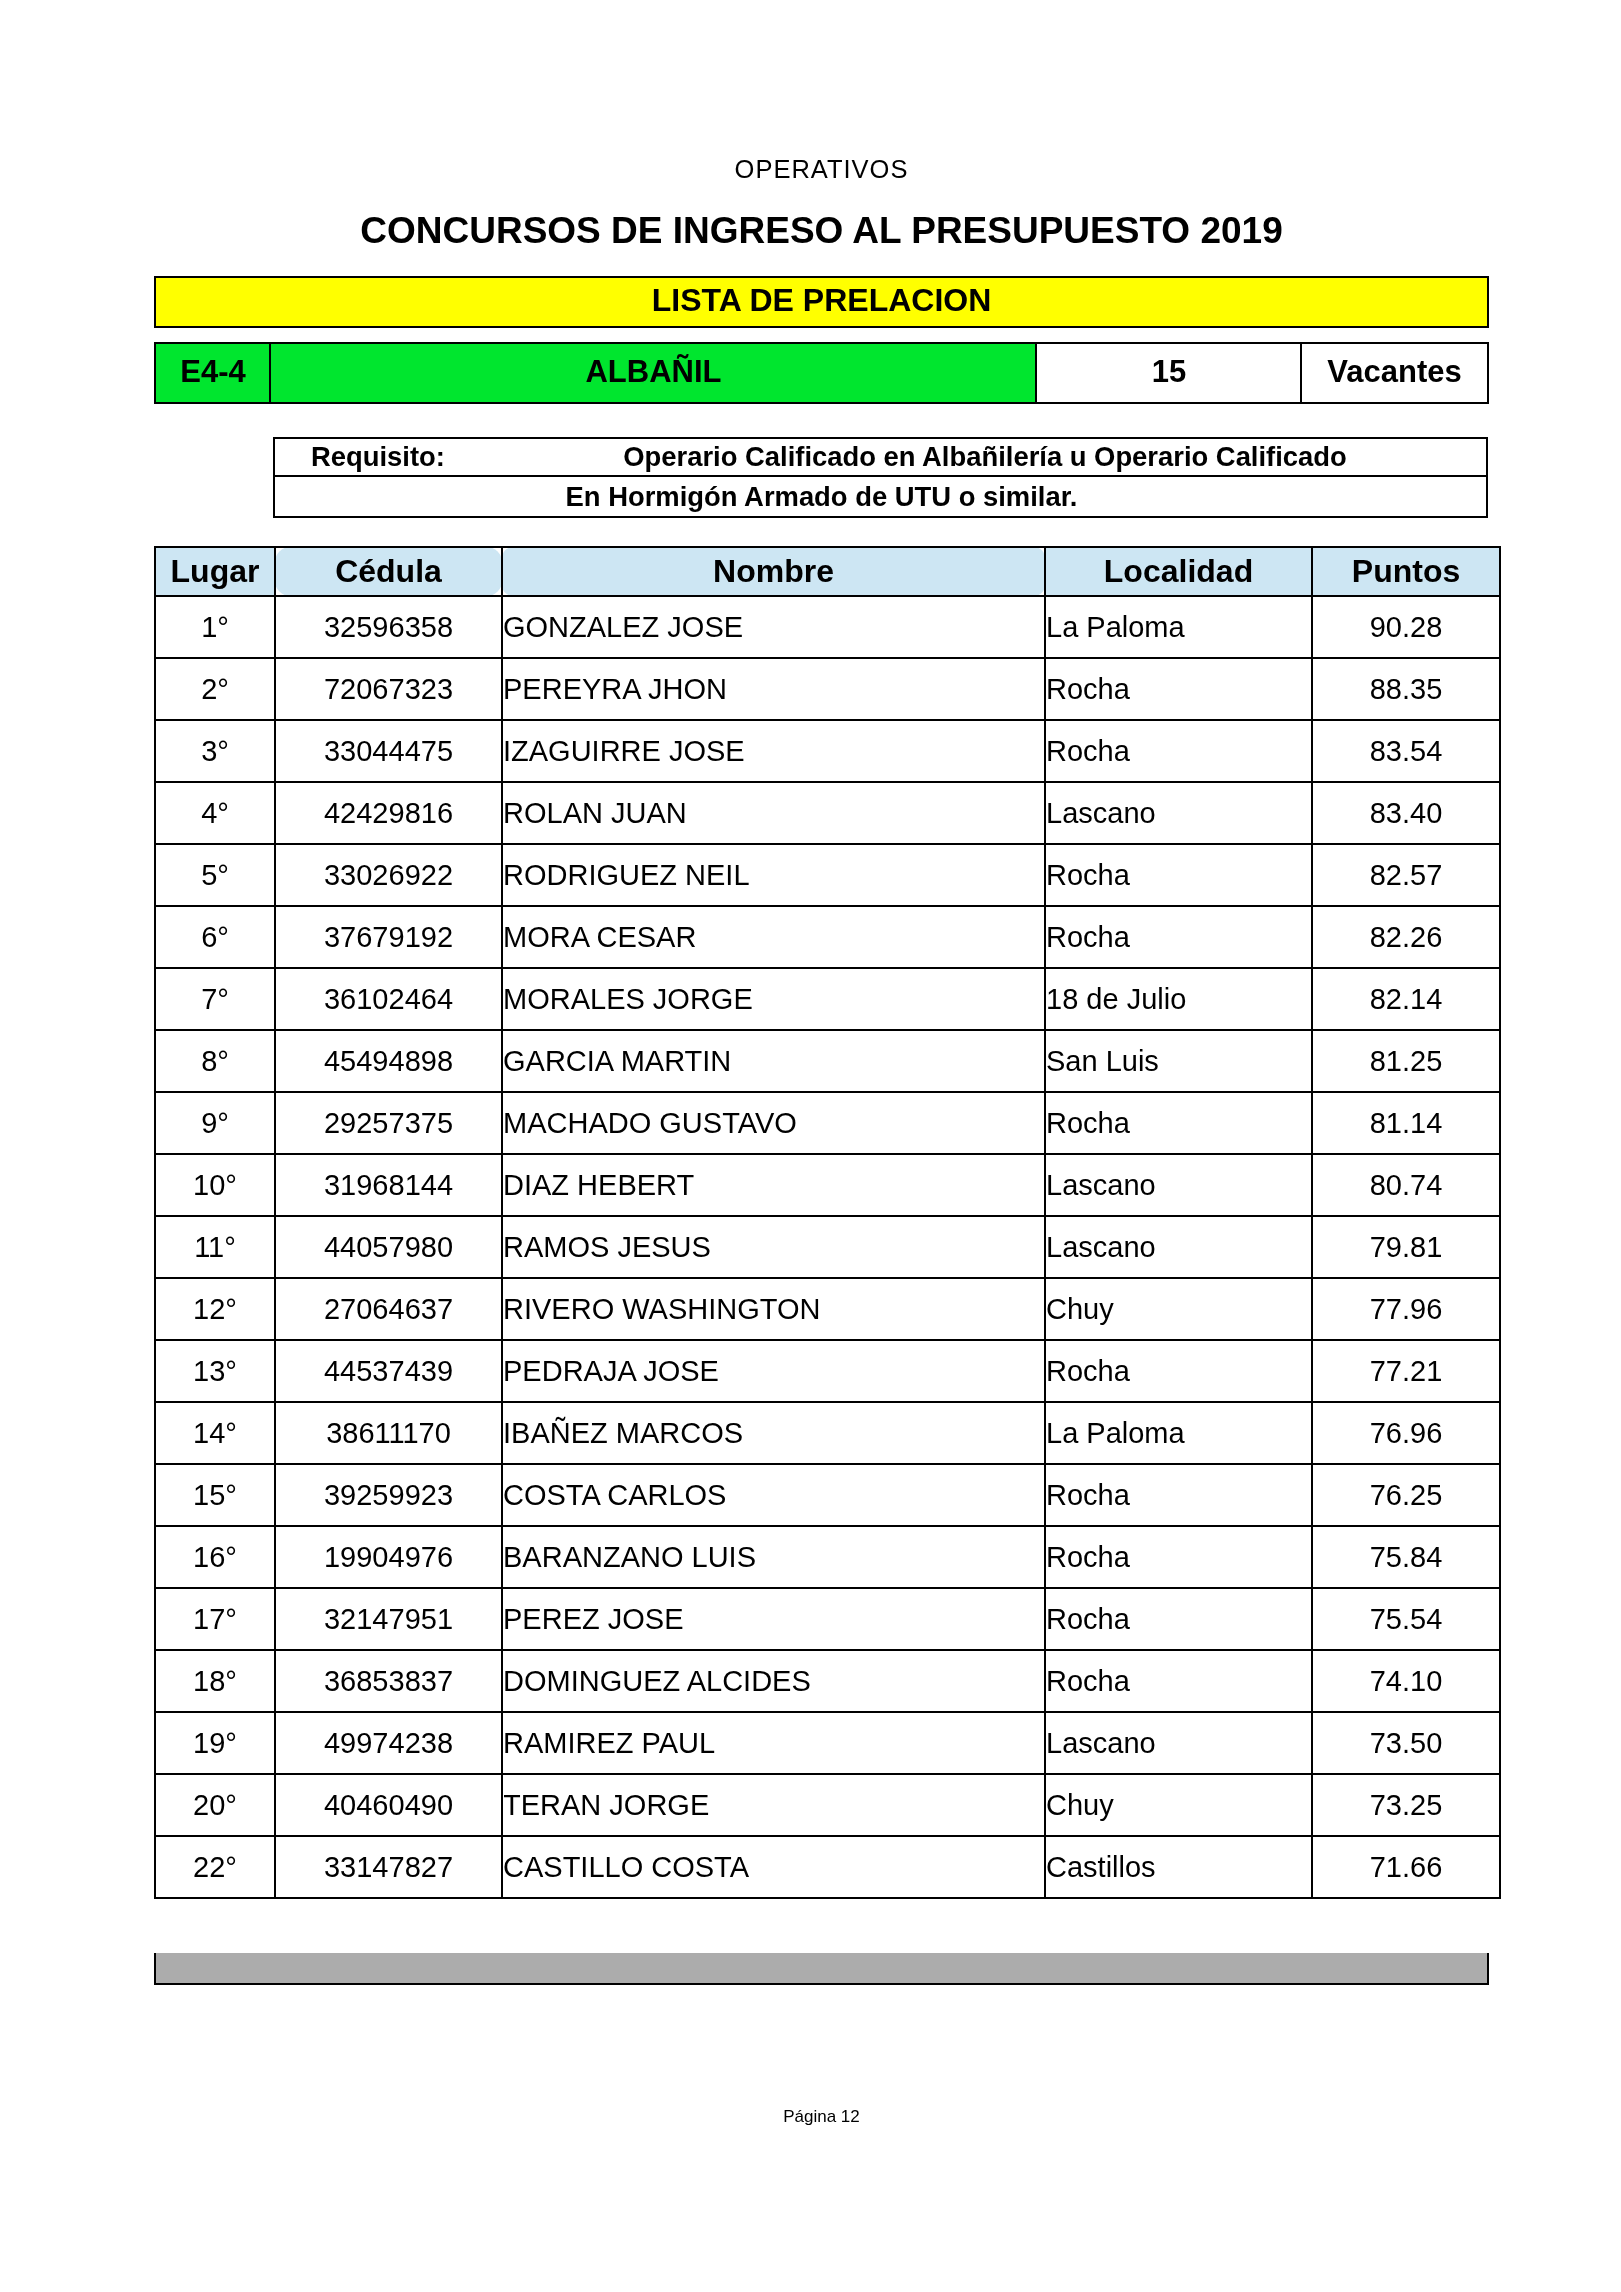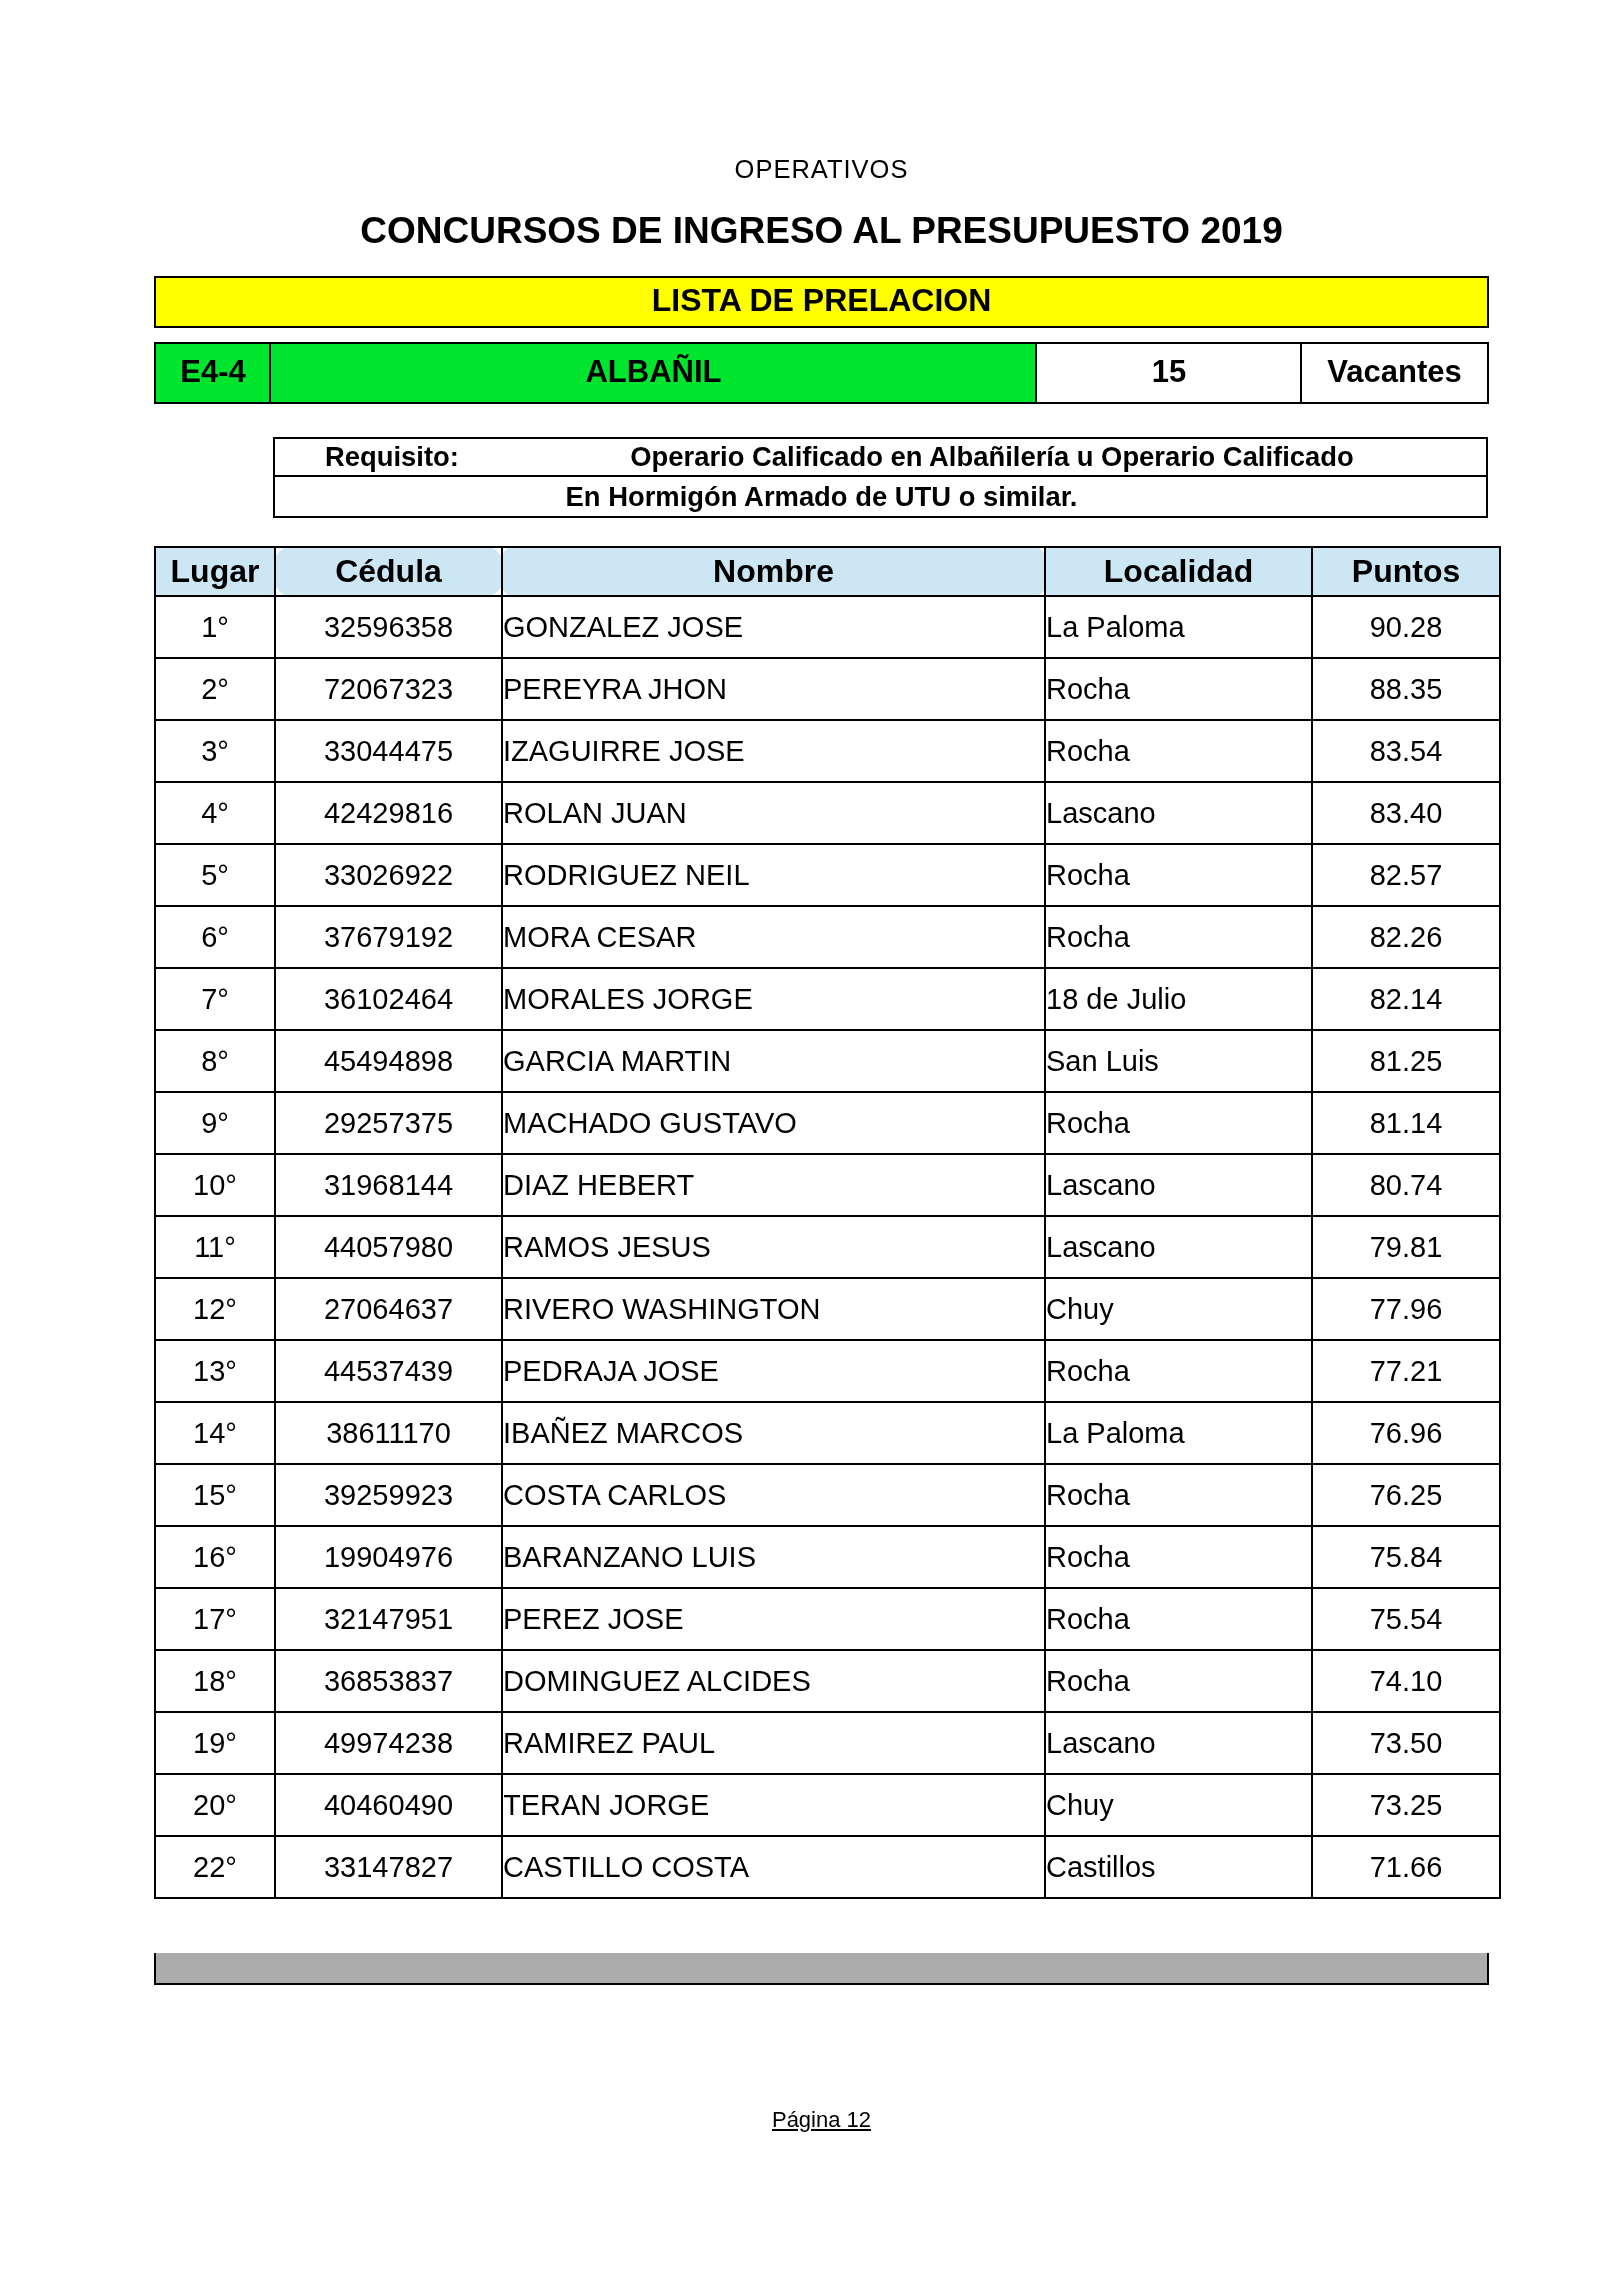--- a/index.html
+++ b/index.html
@@ -84,21 +84,21 @@
     font-size: 27.4px;
   }
   .req-row1 {
     display: flex;
     height: 36px;
     line-height: 36px;
     border-bottom: 2px solid #000;
   }
   .req-label {
     flex: 0 0 173px;
-    padding-left: 50px;
+    padding-left: 36px;
   }
   .req-text {
     flex: 1;
     text-align: center;
   }
   .req-row2 {
     height: 39px;
     line-height: 39px;
     text-align: center;
     box-sizing: border-box;
@@ -145,22 +145,21 @@
     background: var(--footer-bar-bg, #ACACAC);
     border: 2px solid #000;
     border-top: none;
   }
   .page-number {
     position: absolute;
     top: 2107px;
     left: 154px;
     width: 1335px;
     text-align: center;
-    font-size: 22px;
-    text-decoration: underline;
+    font-size: 17px;
   }
 </style>
 </head>
 <body>
 
 <div class="page">
 
   <div class="super-title">OPERATIVOS</div>
 
   <div class="title">CONCURSOS DE INGRESO AL PRESUPUESTO 2019</div>

